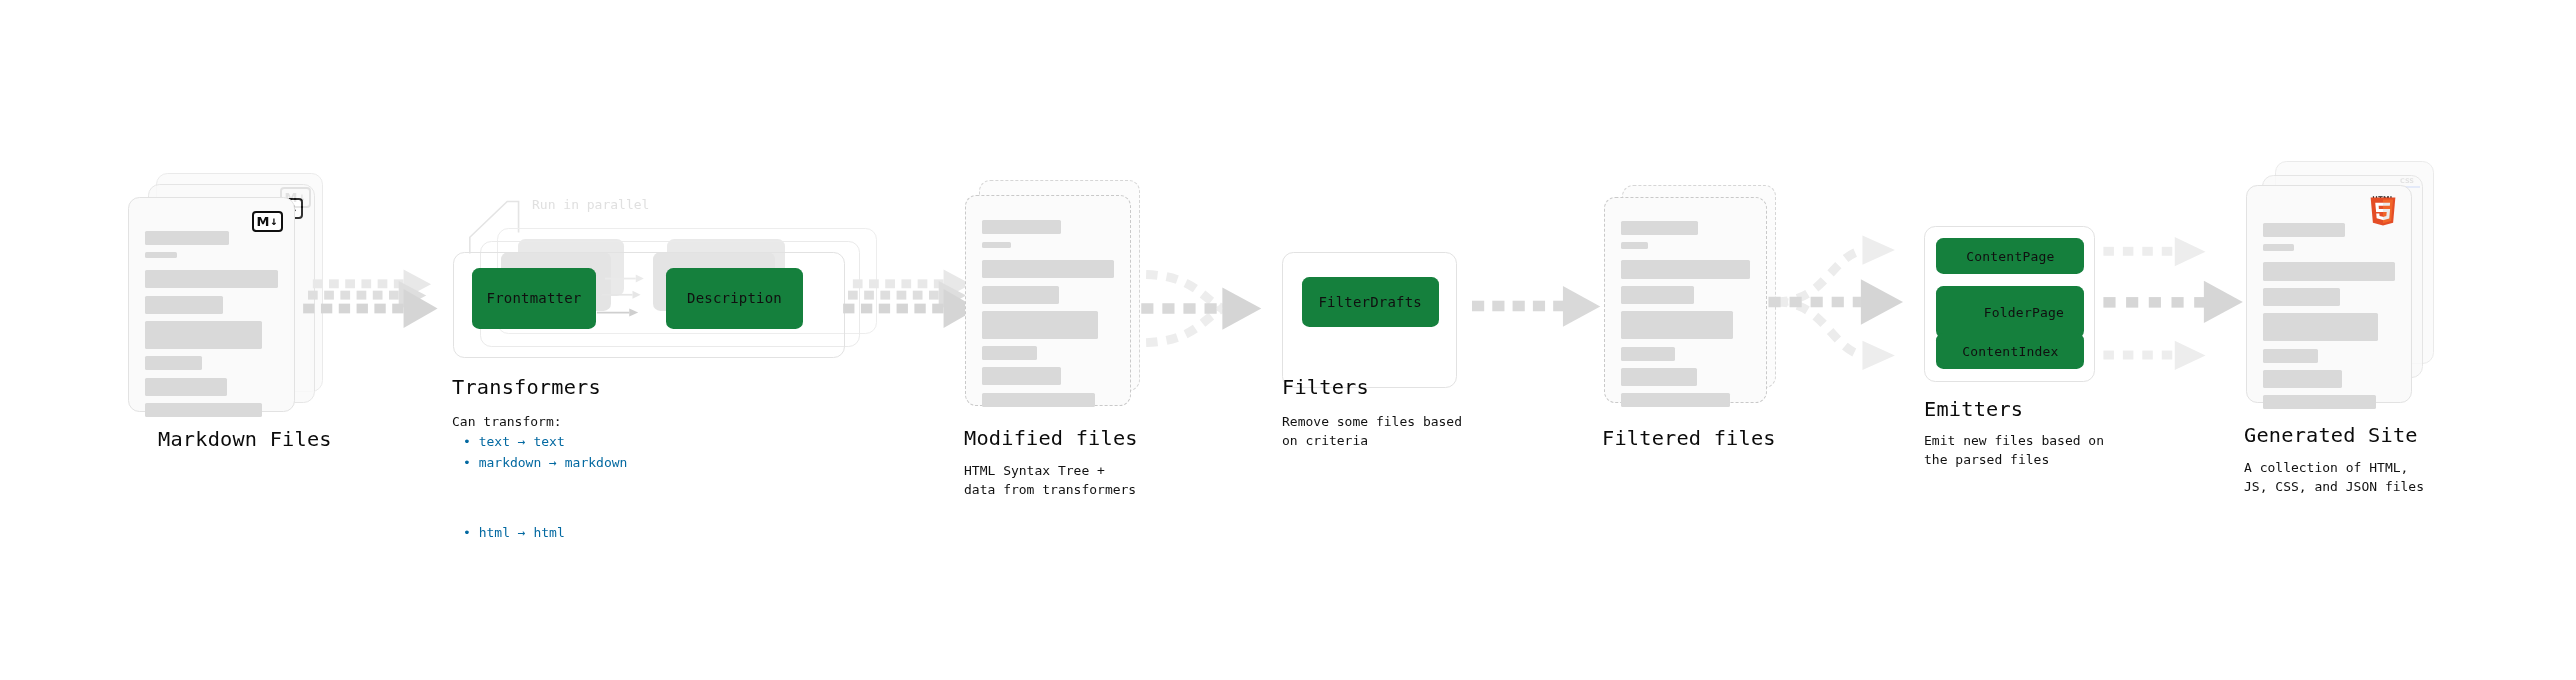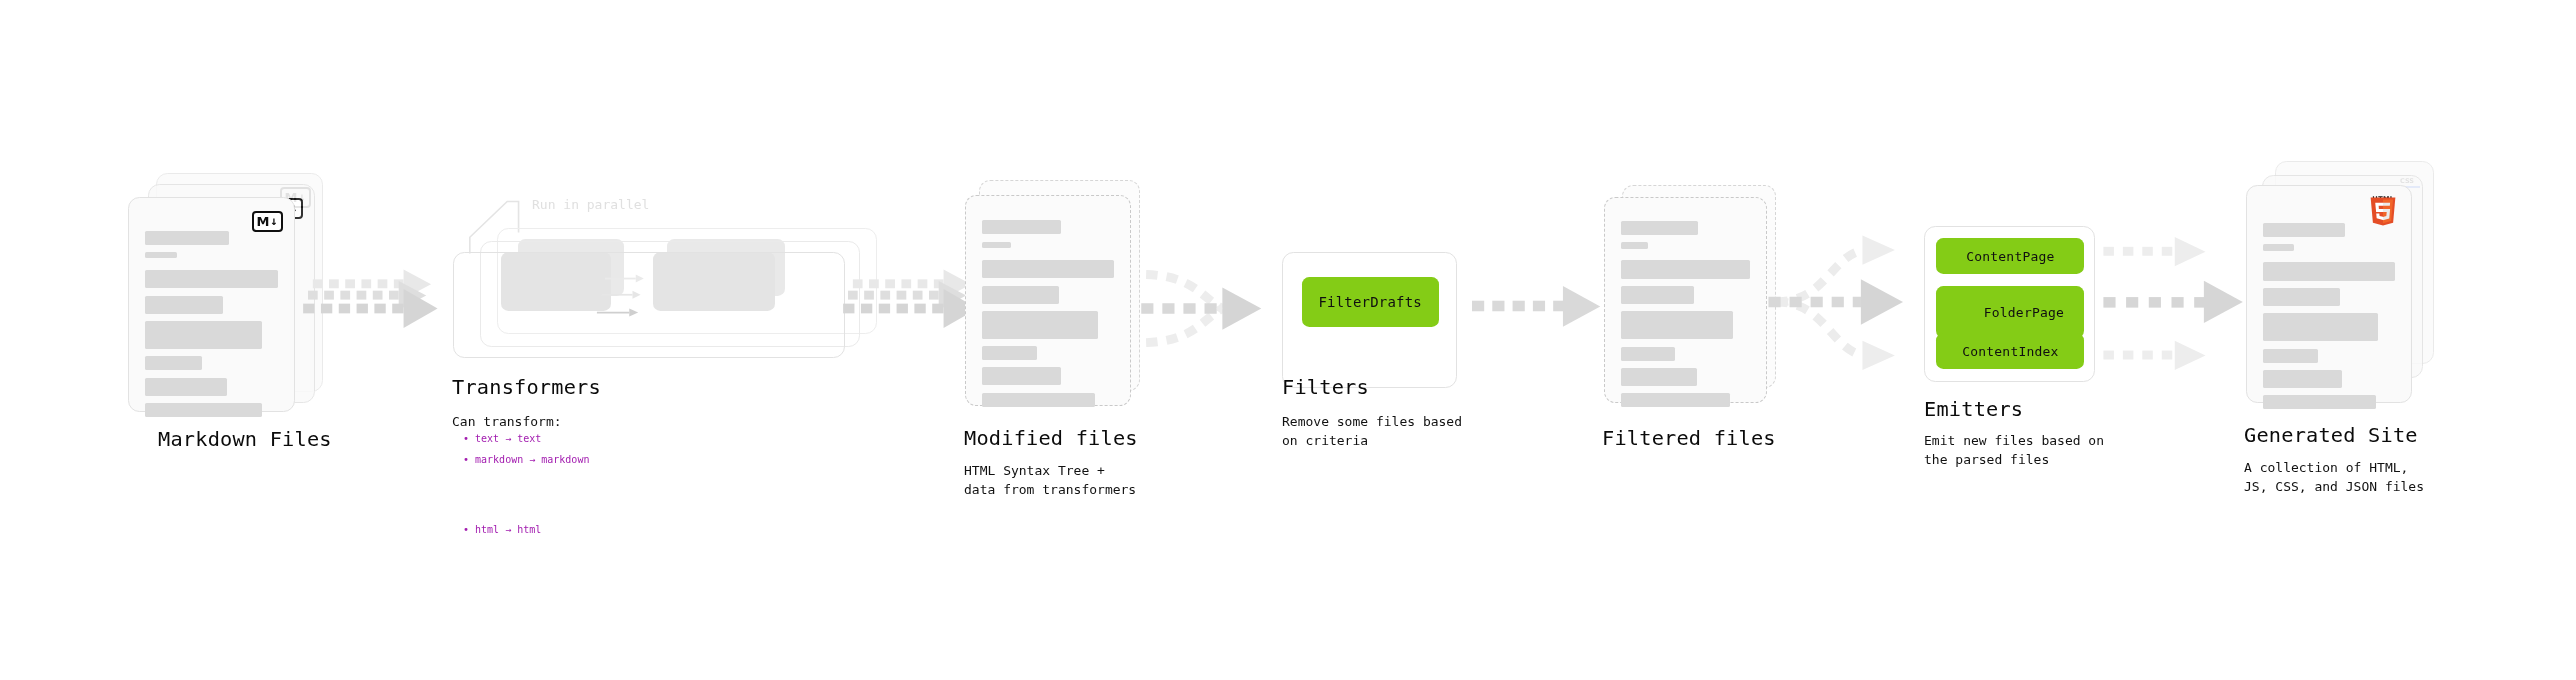--- a/index.html
+++ b/index.html
@@ -82,21 +82,21 @@
 
   
   .panel {
     position: absolute;
     border: 1.3px solid #e2e2e2;
     border-radius: 11.4px;
     background: transparent;
   }
   .pill {
     position: absolute;
-    background: #84cc16;
+    background: #15803d;
     border-radius: 7.3px;
     display: flex; align-items: center; justify-content: center;
     color: #101010;
     font-size: 14px;
     letter-spacing: 0.2px;
     white-space: nowrap;
   }
   .pill.faint { background: #e9e9e9; color: transparent; }
 
   
@@ -109,23 +109,23 @@
   }
   .subtitle {
     position: absolute;
     font-size: 13px;
     line-height: 1.45;
     color: #111111;
     white-space: pre;
   }
   .sub-list {
     position: absolute;
-    font-size: 10px;
+    font-size: 13px;
     line-height: 1.48;
-    color: #a21caf;
+    color: #0369a1;
     white-space: pre;
   }
 
   .parallel-label {
     position: absolute;
     font-size: 13px;
     color: #e0e0e0;
     white-space: nowrap;
     text-align: center;
   }
@@ -214,20 +214,22 @@
       <div class="pill faint" style="left:20.3px; top:9.8px; width:106px; height:57px;"></div>
       <div class="pill faint" style="left:169px; top:9.8px; width:118px; height:57px;"></div>
     </div>
 
     <div class="panel" style="left:480px; top:241px; width:380px; height:106px; border-color:#eaeaea;">
       <div class="pill faint" style="left:20.3px; top:9.8px; width:110px; height:59px; background:#e4e4e4;"></div>
       <div class="pill faint" style="left:172px; top:9.8px; width:122px; height:59px; background:#e4e4e4;"></div>
     </div>
 
     <div class="panel" style="left:453px; top:252px; width:392px; height:106px;">
+      <div class="pill" style="left:18px; top:14.6px; width:124px; height:61px;">Frontmatter</div>
+      <div class="pill" style="left:212px; top:14.6px; width:137px; height:61px;">Description</div>
     </div>
 
     <svg style="left:605px; top:272px;" width="89" height="73" viewBox="0 0 110 90">
       <g stroke="#eaeaea" stroke-width="2.2" fill="none">
         <line x1="0" y1="8" x2="38" y2="8"></line>
       </g>
       <polygon points="38,3 48,8 38,13" fill="#eaeaea"></polygon>
       <g stroke="#e6e6e6" stroke-width="2.2" fill="none">
         <line x1="-4" y1="28" x2="34" y2="28"></line>
       </g>

